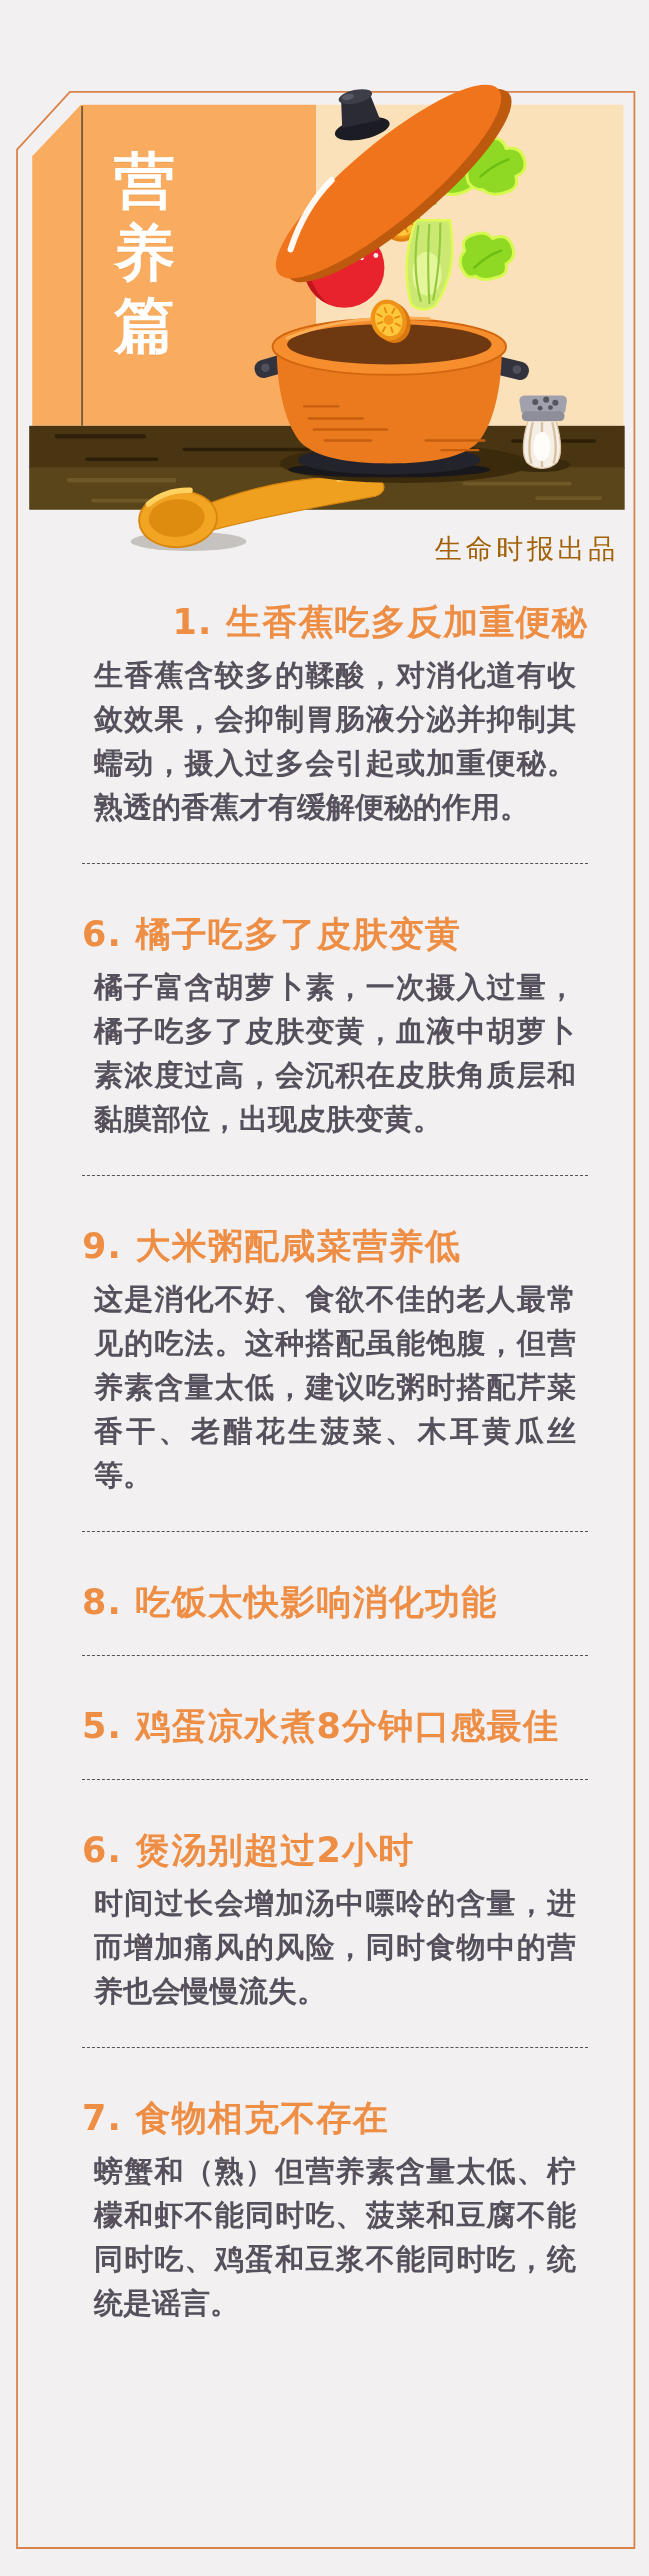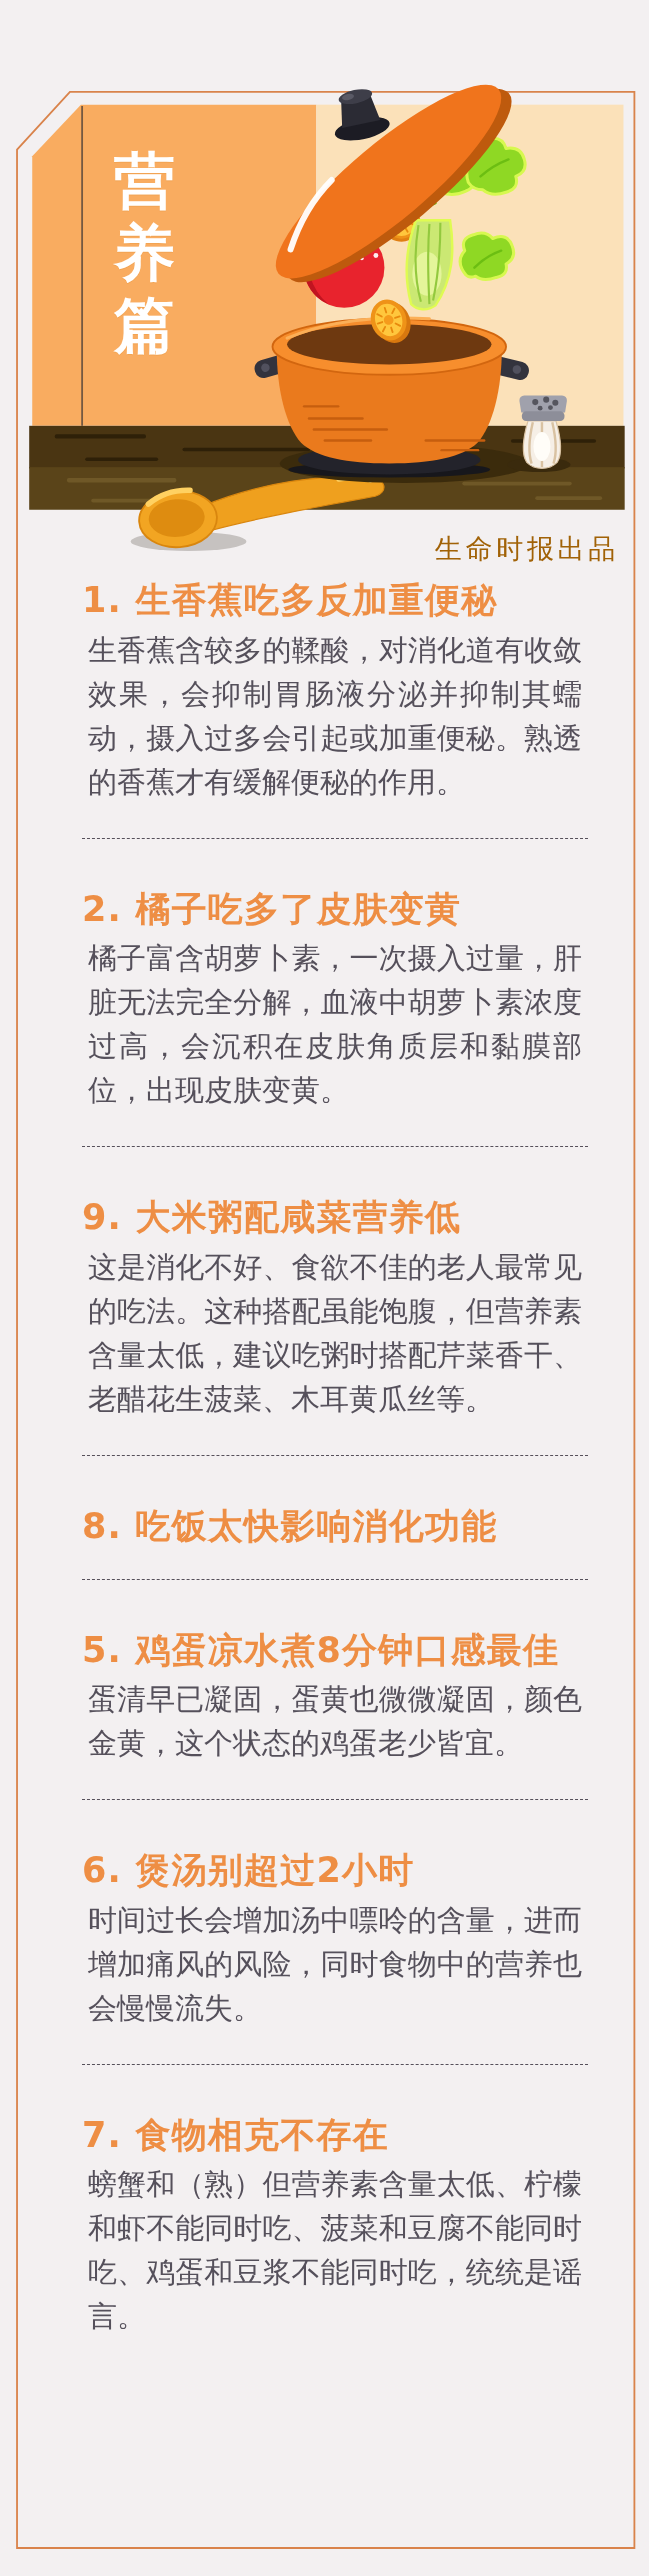--- a/index.html
+++ b/index.html
@@ -30,25 +30,25 @@
   
   .tips{
     left:82px;top:581px;width:506px;
   }
   .tip-heading{
     margin:0 0 8.5px 0;
     font-size:35px;line-height:38px;
     font-weight:800;color:#EE8E44;letter-spacing:1.2px;
     white-space:nowrap;
   }
-  .tip-heading.first{}
+  .tip-heading.first{margin-top:22px;text-align:right;}
   .tip-body{
-    margin:6px;
+    margin:12px;
     font-size:29px;line-height:44px;
-    color:#55505B;text-align:justify;
+    color:#55505B;text-align:justify;font-weight:bold;
   }
   .divider{
     border:none;border-top:1.8px dashed #55505A;
     margin:34px 0 51px 0;height:0;
   }
 </style>
 </head>
 <body>
 
 <div class="page">
@@ -259,39 +259,38 @@
 
   <div class="abs tips">
 
     <section>
       <h2 class="tip-heading first">1. 生香蕉吃多反加重便秘</h2>
       <p class="tip-body">生香蕉含较多的鞣酸，对消化道有收敛效果，会抑制胃肠液分泌并抑制其蠕动，摄入过多会引起或加重便秘。熟透的香蕉才有缓解便秘的作用。</p>
     </section>
     <hr class="divider">
 
     <section>
-      <h2 class="tip-heading">2. 橘子吃多了皮肤变黄</h2>
-      <p class="tip-body">橘子富含胡萝卜素，一次摄入过量，肝脏无法完全分解，血液中胡萝卜素浓度过高，会沉积在皮肤角质层和黏膜部位，出现皮肤变黄。</p>
+      <h2 class="tip-heading">6. 橘子吃多了皮肤变黄</h2>
+      <p class="tip-body">橘子富含胡萝卜素，一次摄入过量，橘子吃多了皮肤变黄，血液中胡萝卜素浓度过高，会沉积在皮肤角质层和黏膜部位，出现皮肤变黄。</p>
     </section>
     <hr class="divider">
 
     <section>
       <h2 class="tip-heading">9. 大米粥配咸菜营养低</h2>
       <p class="tip-body">这是消化不好、食欲不佳的老人最常见的吃法。这种搭配虽能饱腹，但营养素含量太低，建议吃粥时搭配芹菜香干、老醋花生菠菜、木耳黄瓜丝等。</p>
     </section>
     <hr class="divider">
 
     <section>
       <h2 class="tip-heading">8. 吃饭太快影响消化功能</h2>
     </section>
     <hr class="divider">
 
     <section>
       <h2 class="tip-heading">5. 鸡蛋凉水煮8分钟口感最佳</h2>
-      <p class="tip-body">蛋清早已凝固，蛋黄也微微凝固，颜色金黄，这个状态的鸡蛋老少皆宜。</p>
     </section>
     <hr class="divider">
 
     <section>
       <h2 class="tip-heading">6. 煲汤别超过2小时</h2>
       <p class="tip-body">时间过长会增加汤中嘌呤的含量，进而增加痛风的风险，同时食物中的营养也会慢慢流失。</p>
     </section>
     <hr class="divider">
 
     <section>

